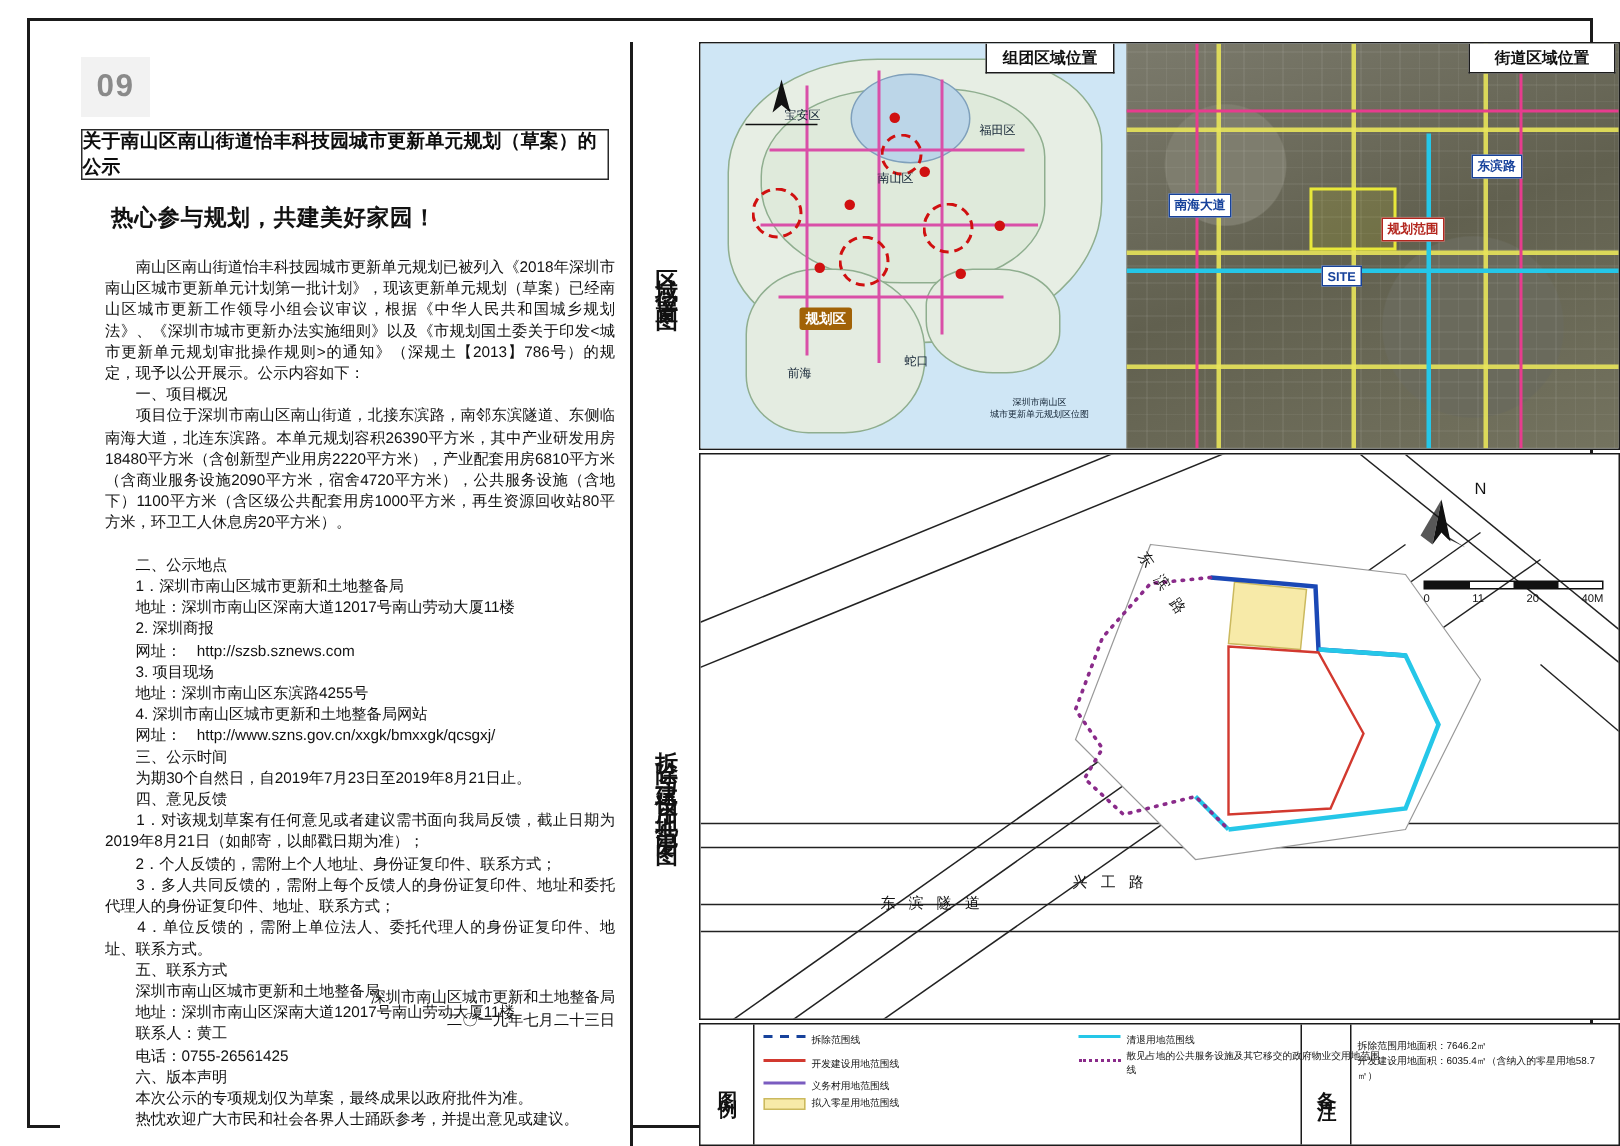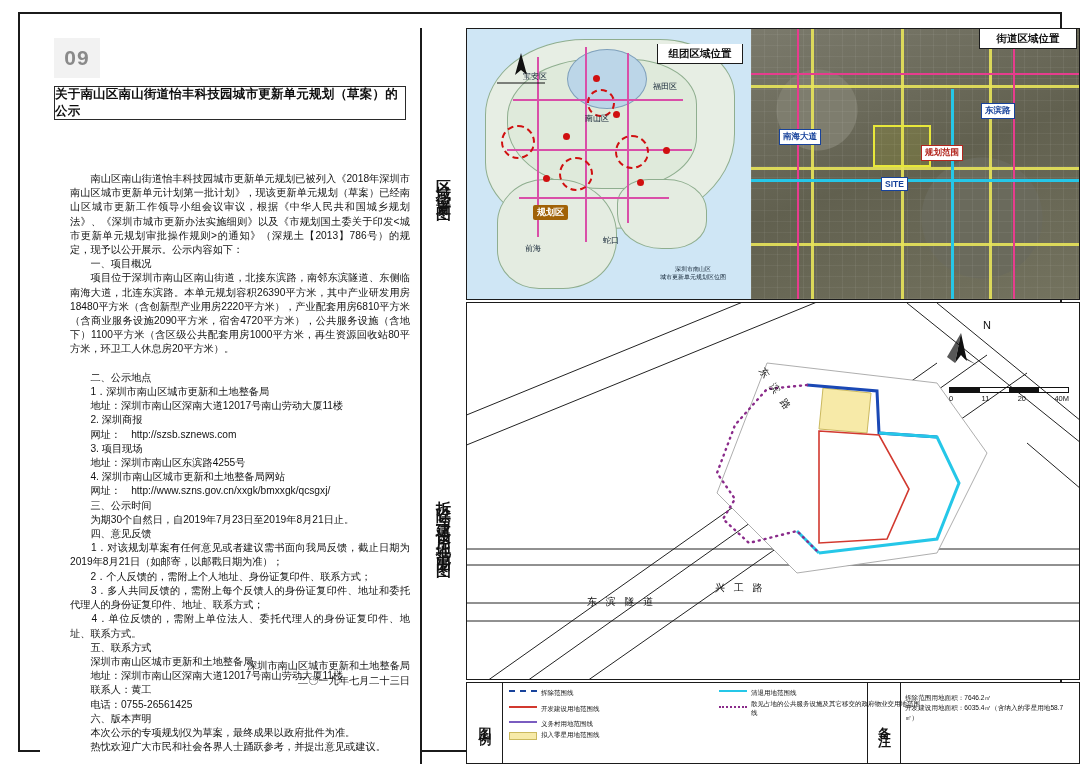--- a/index.html
+++ b/index.html
@@ -86,21 +86,21 @@
     overflow:hidden;
   }
   .corner-tag {
     position:absolute; top:0; height:20px;
     border:1px solid #1b1b1b; border-top:none;
     background:#fff; color:#111;
     font-size:10.5px; font-weight:bold;
     display:flex; align-items:center; justify-content:center;
     padding:0 6px; z-index:6;
   }
-  #tag-group { right:336px; width:86px;margin-top:15px; }
+  #tag-group { right:336px; width:86px; }
   #tag-street { right:2px; width:98px; }
 
   
   .sat-bg {
     position:absolute; inset:0;
     background:
       repeating-linear-gradient(90deg, rgba(255,255,255,.06) 0 1px, rgba(0,0,0,0) 1px 13px),
       repeating-linear-gradient(0deg, rgba(255,255,255,.05) 0 1px, rgba(0,0,0,0) 1px 11px),
       radial-gradient(circle at 20% 30%, #7e7d6e 0 40px, rgba(0,0,0,0) 41px),
       radial-gradient(circle at 70% 70%, #6a6a5c 0 60px, rgba(0,0,0,0) 61px),
@@ -201,20 +201,21 @@
 <body>
 
 <div class="page">
   <div class="outer-frame">
 
     <div class="left-panel">
       <div class="badge-01">09</div>
       <div class="title-box">
         <span>关于南山区南山街道怡丰科技园城市更新单元规划（草案）的公示</span>
       </div>
+      <div class="slogan">热心参与规划，共建美好家园！</div>
       <div class="body-text">　　南山区南山街道怡丰科技园城市更新单元规划已被列入《2018年深圳市南山区城市更新单元计划第一批计划》，现该更新单元规划（草案）已经南山区城市更新工作领导小组会议审议，根据《中华人民共和国城乡规划法》、《深圳市城市更新办法实施细则》以及《市规划国土委关于印发&lt;城市更新单元规划审批操作规则&gt;的通知》（深规土【2013】786号）的规定，现予以公开展示。公示内容如下：
 　　一、项目概况
 　　项目位于深圳市南山区南山街道，北接东滨路，南邻东滨隧道、东侧临南海大道，北连东滨路。本单元规划容积26390平方米，其中产业研发用房18480平方米（含创新型产业用房2220平方米），产业配套用房6810平方米（含商业服务设施2090平方米，宿舍4720平方米），公共服务设施（含地下）1100平方米（含区级公共配套用房1000平方米，再生资源回收站80平方米，环卫工人休息房20平方米）。
 
 　　二、公示地点
 　　1．深圳市南山区城市更新和土地整备局
 　　地址：深圳市南山区深南大道12017号南山劳动大厦11楼
 　　2. 深圳商报
 　　网址：　http://szsb.sznews.com
 　　3. 项目现场

